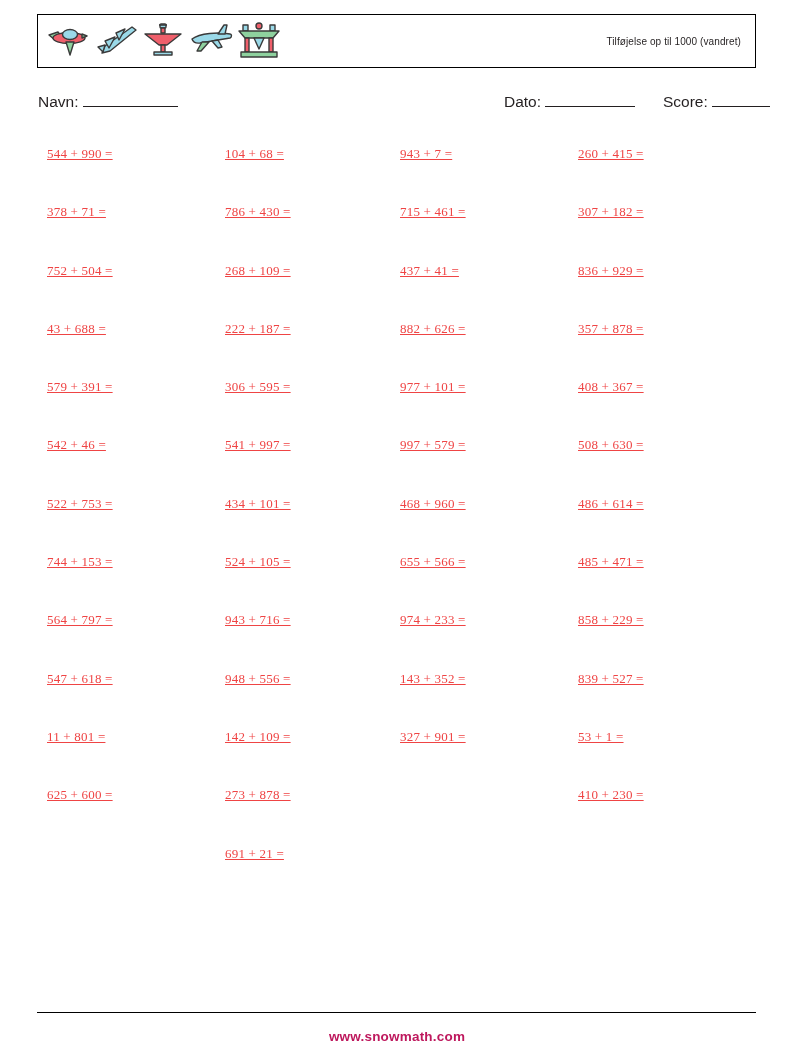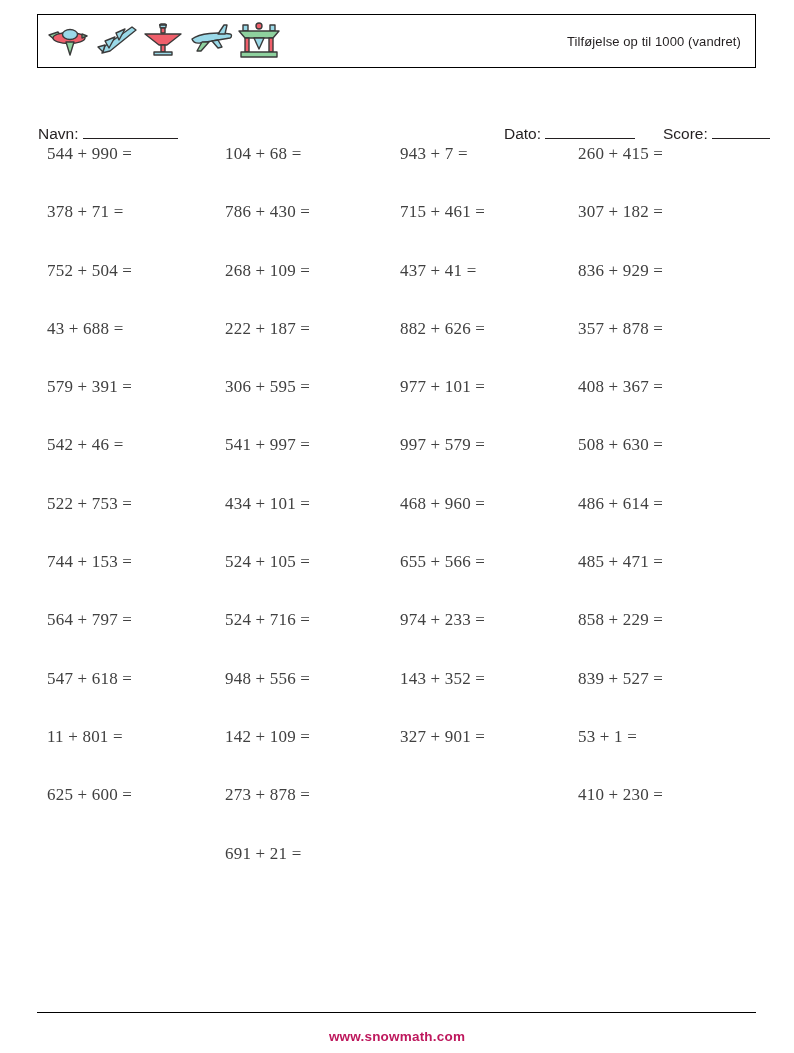--- a/index.html
+++ b/index.html
@@ -32,21 +32,21 @@
   #icon-strip {
     display: flex;
     align-items: center;
     gap: 2px;
     padding-left: 6px;
     height: 100%;
   }
   #icon-strip svg { display: block; }
 
   #worksheet-title {
-    font-size: 13px;
+    font-size: 10px;
     color: #231f20;
     padding-right: 14px;
     white-space: nowrap;
     letter-spacing: 0.1px;
   }
 
   
   #meta-row {
     position: absolute;
     left: 38px;
@@ -54,21 +54,21 @@
     width: 718px;
     height: 22px;
     font-size: 15.5px;
   }
   .meta-field {
     position: absolute;
     white-space: nowrap;
     display: flex;
     align-items: baseline;
   }
-  .meta-label { margin-right: 4px; margin-top: 32px; }
+  .meta-label { margin-right: 4px; }
   .meta-blank {
     display: inline-block;
     border-bottom: 1.3px solid #231f20;
     height: 13px;
   }
   #meta-name  { left: 0px;   top: 0px; }
   #meta-date  { left: 466px; top: 0px; }
   #meta-score { left: 625px; top: 0px; }
   #blank-name  { width: 95px; }
   #blank-date  { width: 90px; }
@@ -86,25 +86,26 @@
     top: 0;
   }
   #col-0 { left: 47px;  }
   #col-1 { left: 225px; }
   #col-2 { left: 400px; }
   #col-3 { left: 578px; }
 
   .problem {
     height: 58.3px;
     line-height: 22px;
-    font-size: 17px;
-    color: #404040;
+    font-size: 13px;
+    color: #ef4444;
     white-space: nowrap;
     font-family: "Liberation Serif", serif;
     letter-spacing: 0.2px;
+    text-decoration: underline;
   }
 
   
   #footer-rule {
     position: absolute;
     left: 37px;
     top: 1012px;
     width: 719px;
     height: 0;
     border-top: 1.6px solid #000000;
@@ -231,21 +232,21 @@
     </div>
   <div class="prob-col" id="col-1">
       <div class="problem">104 + 68 =</div>
       <div class="problem">786 + 430 =</div>
       <div class="problem">268 + 109 =</div>
       <div class="problem">222 + 187 =</div>
       <div class="problem">306 + 595 =</div>
       <div class="problem">541 + 997 =</div>
       <div class="problem">434 + 101 =</div>
       <div class="problem">524 + 105 =</div>
-      <div class="problem">524 + 716 =</div>
+      <div class="problem">943 + 716 =</div>
       <div class="problem">948 + 556 =</div>
       <div class="problem">142 + 109 =</div>
       <div class="problem">273 + 878 =</div>
       <div class="problem">691 + 21 =</div>
     </div>
   <div class="prob-col" id="col-2">
       <div class="problem">943 + 7 =</div>
       <div class="problem">715 + 461 =</div>
       <div class="problem">437 + 41 =</div>
       <div class="problem">882 + 626 =</div>

